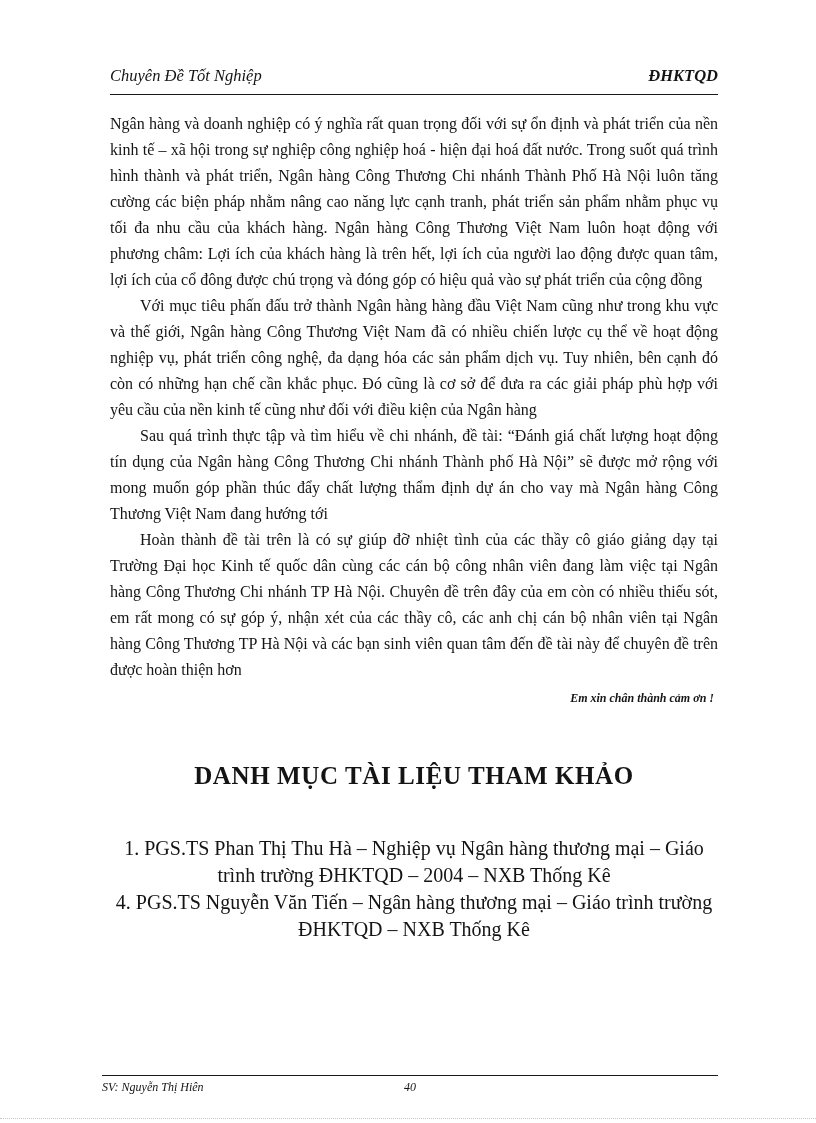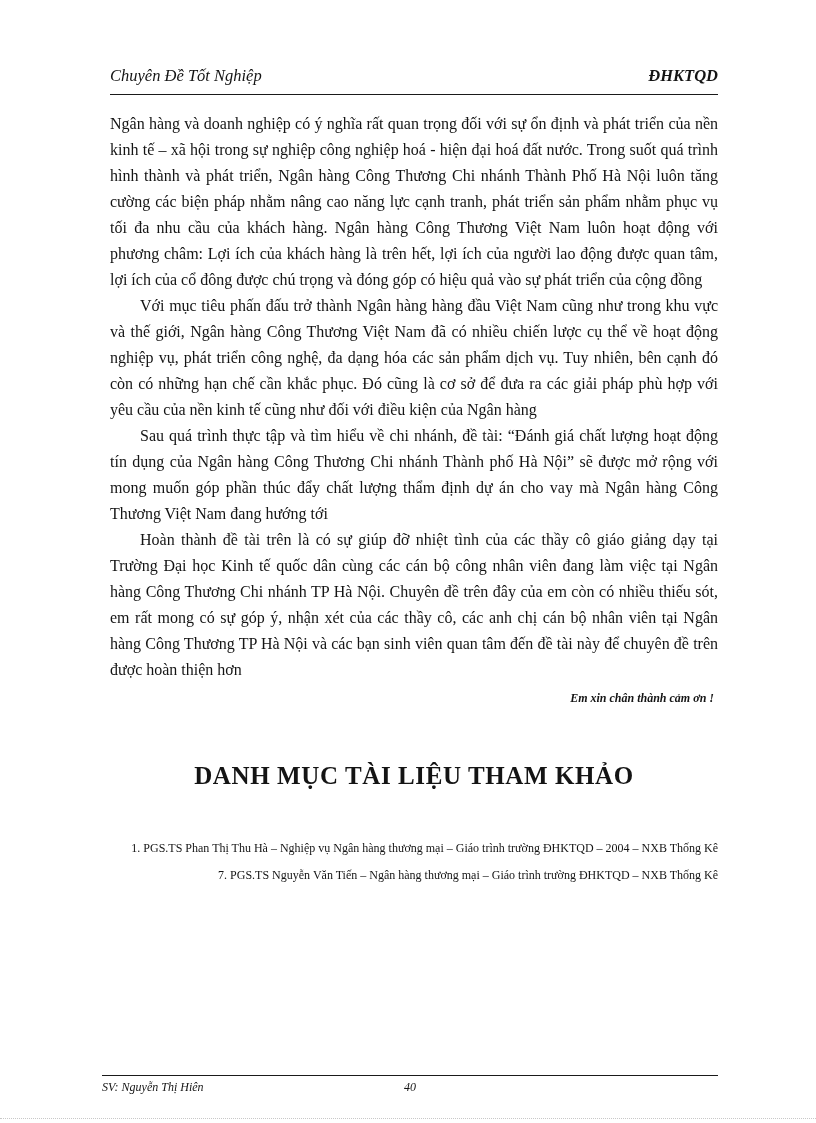--- a/index.html
+++ b/index.html
@@ -56,23 +56,23 @@
     text-align: center;
     font-size: 25px;
     font-weight: bold;
     letter-spacing: 0.6px;
   }
   .refs {
     margin-top: 46px;
   }
   .ref {
     margin: 0;
-    font-size: 12px;
+    font-size: 20px;
     line-height: 27px;
-    text-align: right;
+    text-align: center;
   }
   .footer {
     position: absolute;
     left: 102px;
     right: 98px;
     bottom: 44px;
     border-top: 1.6px solid #1a1a1a;
     padding-top: 4px;
     display: grid;
     grid-template-columns: 1fr auto 1fr;
@@ -105,21 +105,21 @@
     <p class="para">Ngân hàng và doanh nghiệp có ý nghĩa rất quan trọng đối với sự ổn định và phát triển của nền kinh tế – xã hội trong sự nghiệp công nghiệp hoá - hiện đại hoá đất nước. Trong suốt quá trình hình thành và phát triển, Ngân hàng Công Thương Chi nhánh Thành Phố Hà Nội luôn tăng cường các biện pháp nhằm nâng cao năng lực cạnh tranh, phát triển sản phẩm nhằm phục vụ tối đa nhu cầu của khách hàng. Ngân hàng Công Thương Việt Nam luôn hoạt động với phương châm: Lợi ích của khách hàng là trên hết, lợi ích của người lao động được quan tâm, lợi ích của cổ đông được chú trọng và đóng góp có hiệu quả vào sự phát triển của cộng đồng</p>
     <p class="para indent">Với mục tiêu phấn đấu trở thành Ngân hàng hàng đầu Việt Nam cũng như trong khu vực và thế giới, Ngân hàng Công Thương Việt Nam đã có nhiều chiến lược cụ thể về hoạt động nghiệp vụ, phát triển công nghệ, đa dạng hóa các sản phẩm dịch vụ. Tuy nhiên, bên cạnh đó còn có những hạn chế cần khắc phục. Đó cũng là cơ sở để đưa ra các giải pháp phù hợp với yêu cầu của nền kinh tế cũng như đối với điều kiện của Ngân hàng</p>
     <p class="para indent">Sau quá trình thực tập và tìm hiểu về chi nhánh, đề tài: “Đánh giá chất lượng hoạt động tín dụng của Ngân hàng Công Thương Chi nhánh Thành phố Hà Nội” sẽ được mở rộng với mong muốn góp phần thúc đẩy chất lượng thẩm định dự án cho vay mà Ngân hàng Công Thương Việt Nam đang hướng tới</p>
     <p class="para indent">Hoàn thành đề tài trên là có sự giúp đỡ nhiệt tình của các thầy cô giáo giảng dạy tại Trường Đại học Kinh tế quốc dân cùng các cán bộ công nhân viên đang làm việc tại Ngân hàng Công Thương Chi nhánh TP Hà Nội. Chuyên đề trên đây của em còn có nhiều thiếu sót, em rất mong có sự góp ý, nhận xét của các thầy cô, các anh chị cán bộ nhân viên tại Ngân hàng Công Thương TP Hà Nội và các bạn sinh viên quan tâm đến đề tài này để chuyên đề trên được hoàn thiện hơn</p>
     <p class="thanks">Em xin chân thành cảm ơn !</p>
 
     <h1 class="section-title">DANH MỤC TÀI LIỆU THAM KHẢO</h1>
 
     <div class="refs">
       <p class="ref">1. PGS.TS Phan Thị Thu Hà – Nghiệp vụ Ngân hàng thương mại – Giáo trình trường ĐHKTQD – 2004 – NXB Thống Kê</p>
-      <p class="ref">7. PGS.TS Nguyễn Văn Tiến – Ngân hàng thương mại – Giáo trình trường ĐHKTQD – NXB Thống Kê</p>
+      <p class="ref">4. PGS.TS Nguyễn Văn Tiến – Ngân hàng thương mại – Giáo trình trường ĐHKTQD – NXB Thống Kê</p>
     </div>
   </div>
 
   <div class="footer">
     <span class="f-left">SV: Nguyễn Thị Hiên</span>
     <span class="f-center">40</span>
   </div>
 
   <div class="page-edge"></div>
 

